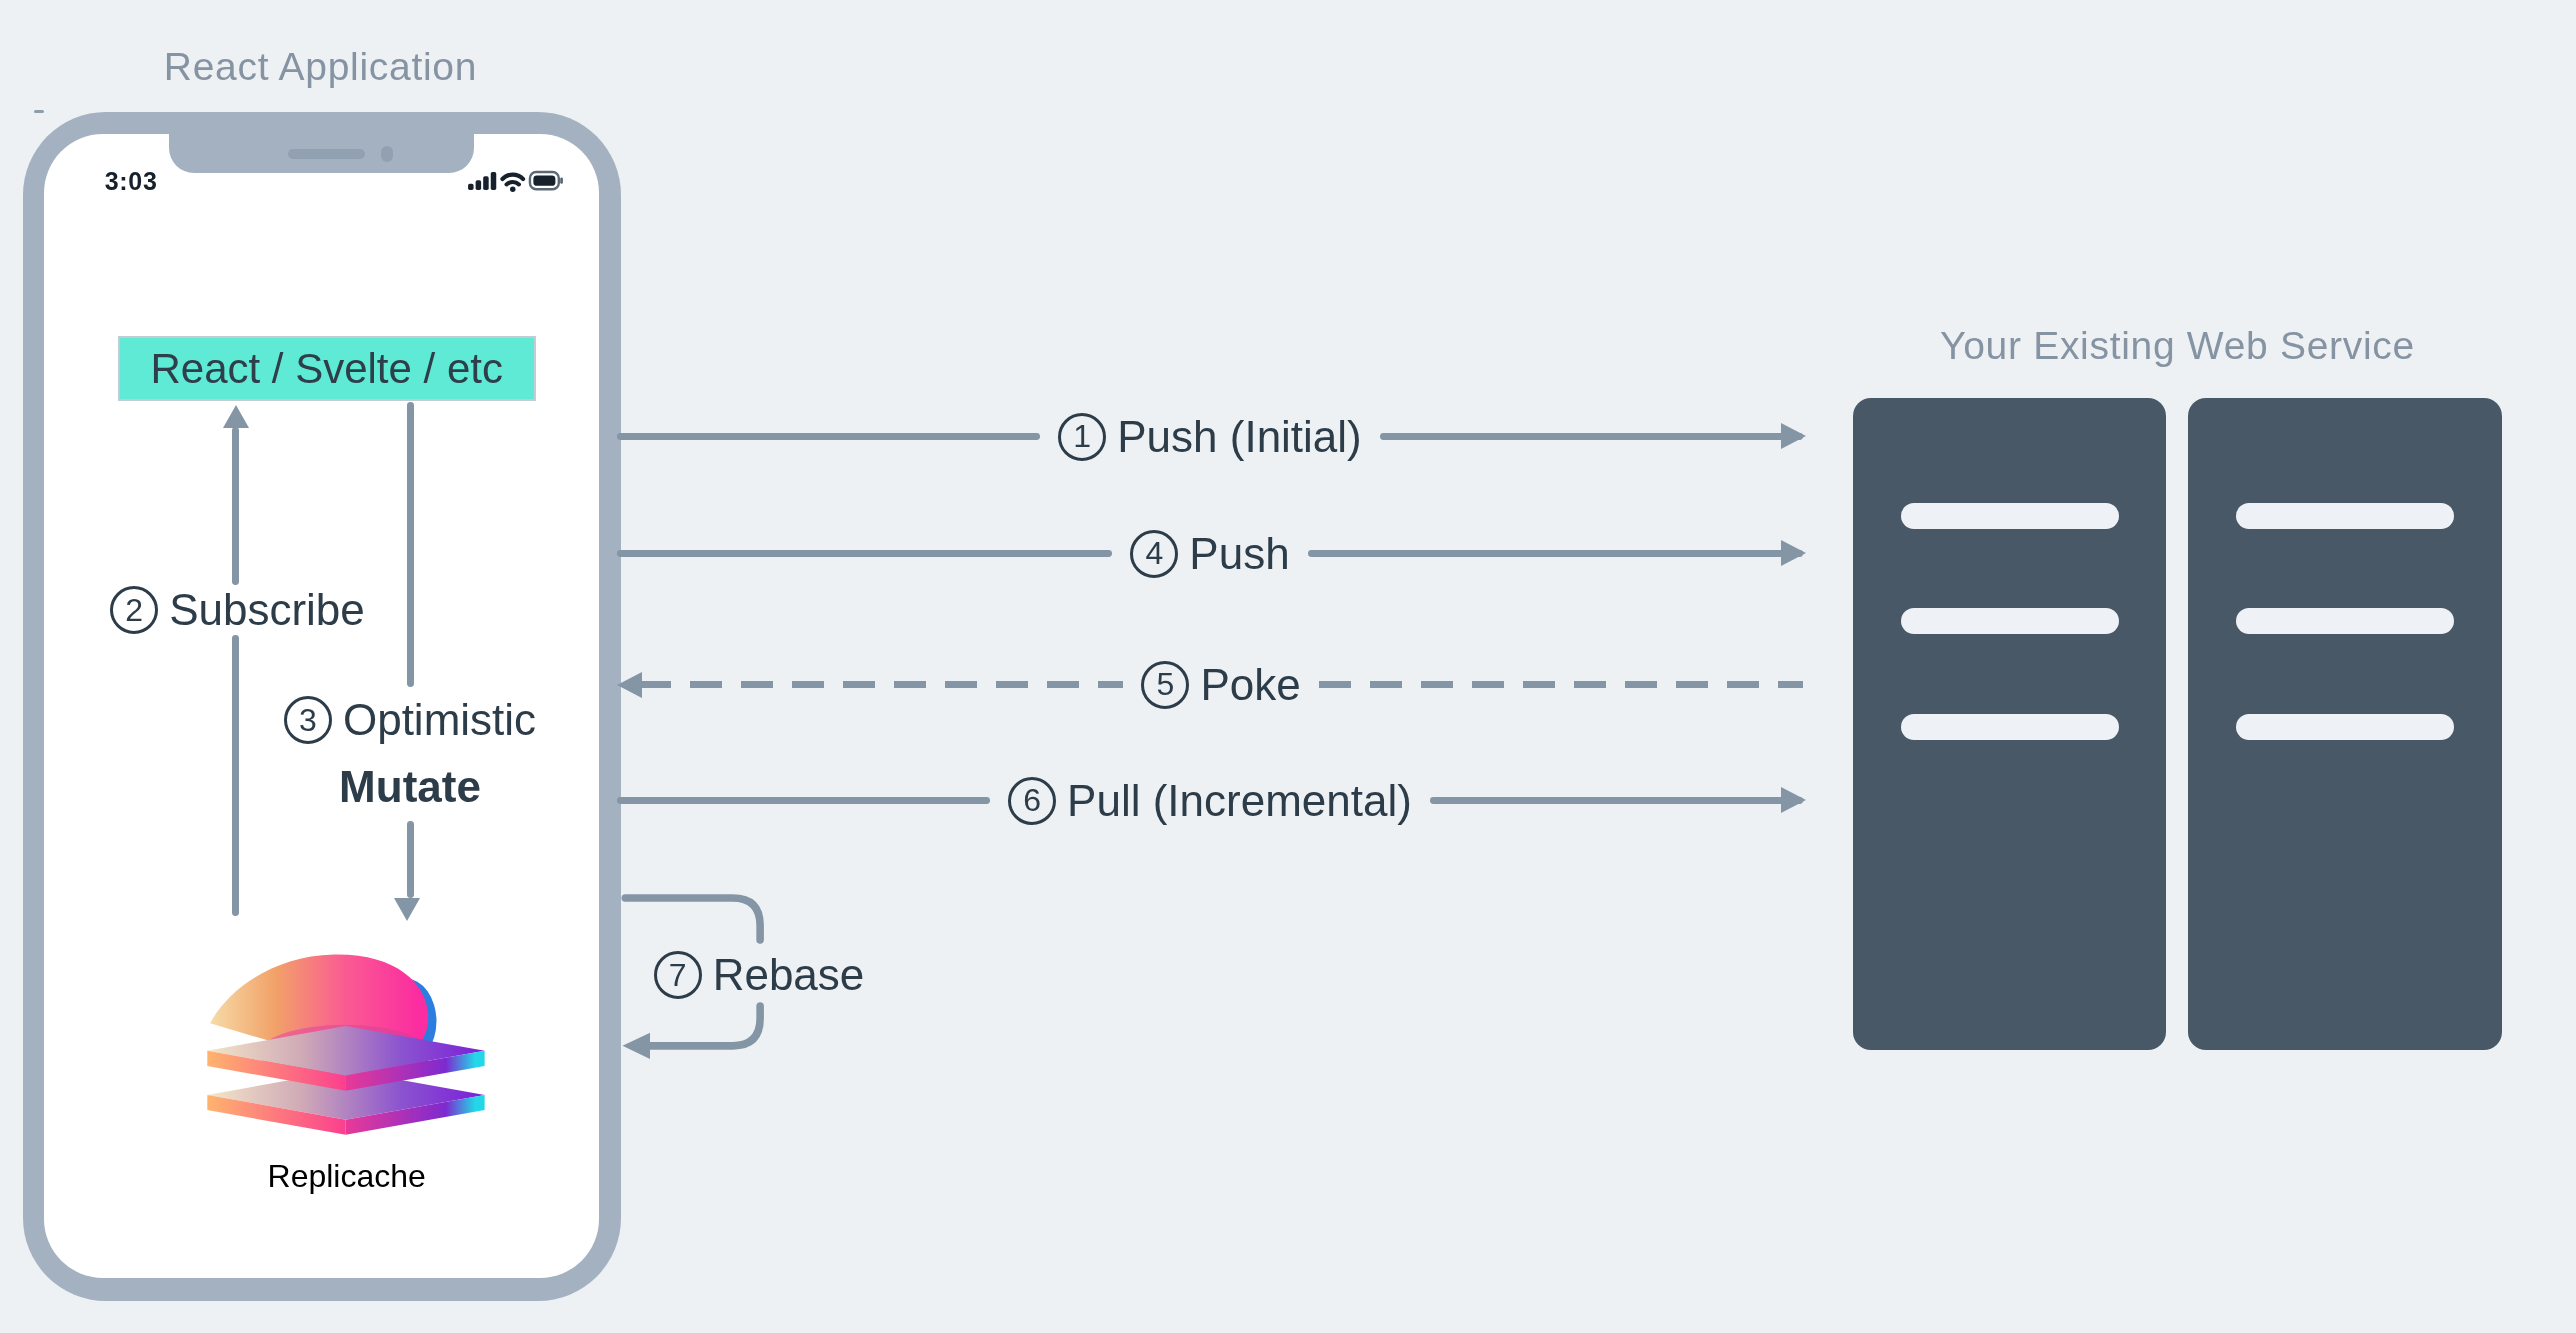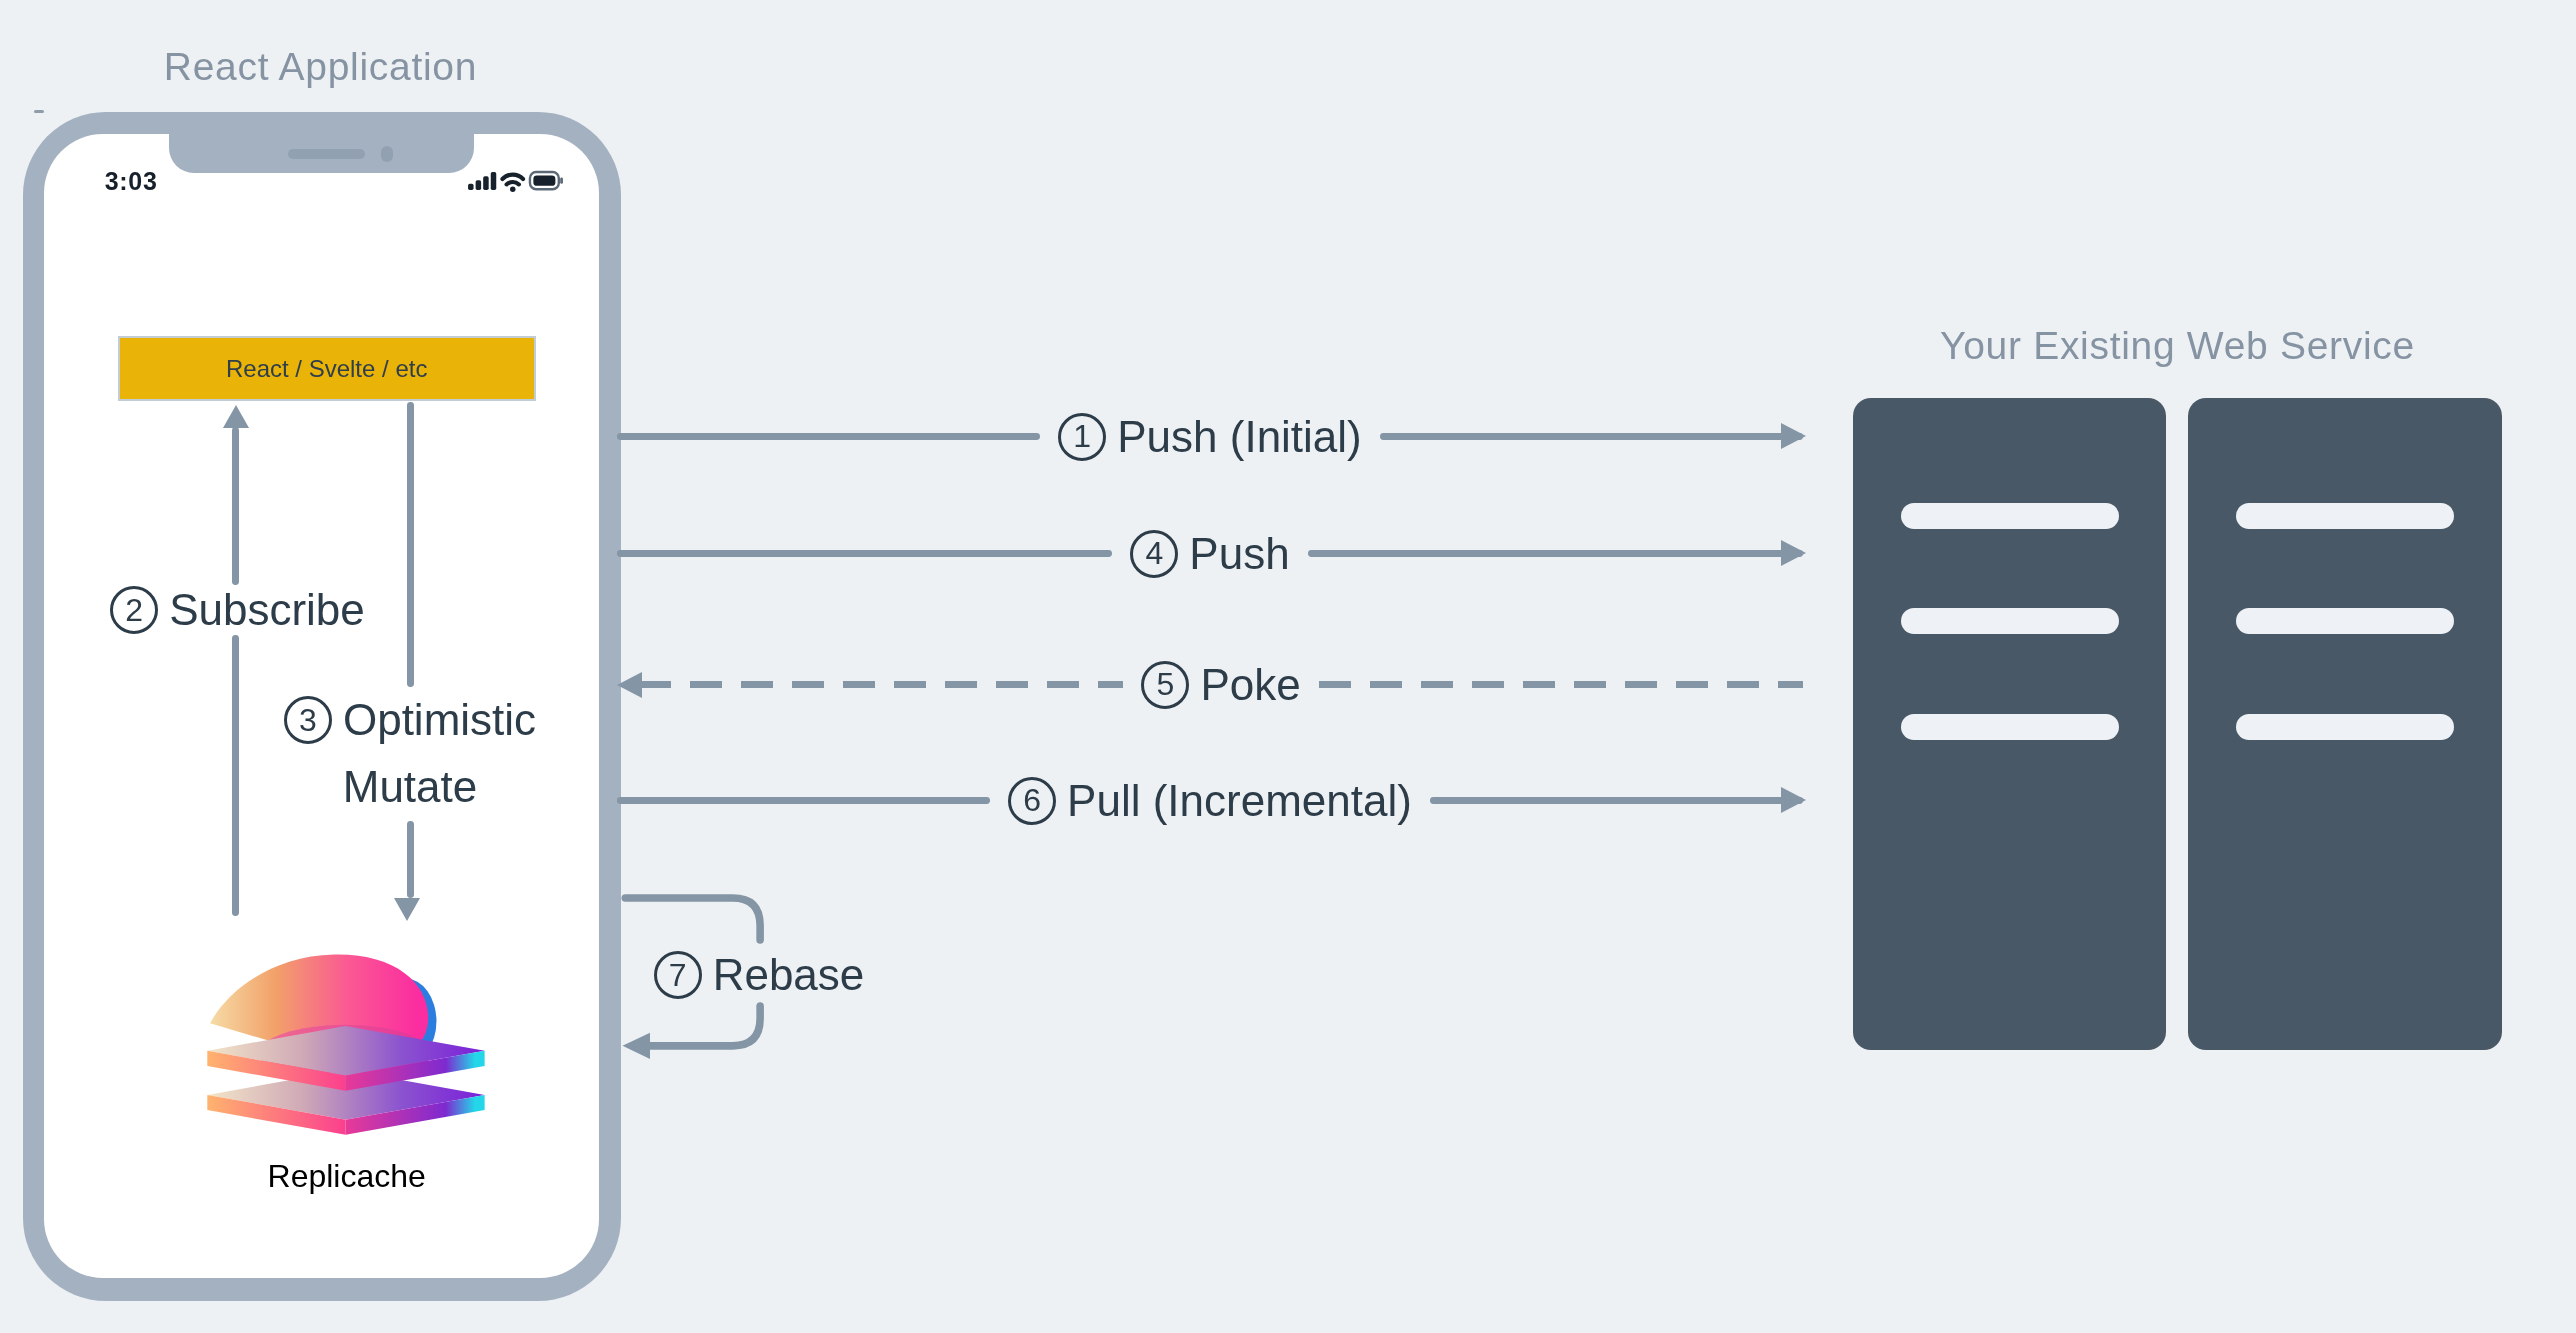--- a/index.html
+++ b/index.html
@@ -48,23 +48,23 @@
     background:#92a1b1;border-radius:6.9px;
   }
   .time{
     position:absolute;left:61px;top:33px;width:96px;
     font-size:25px;font-weight:bold;color:#16212c;letter-spacing:0.7px;
   }
   .status-icons{position:absolute;left:424px;top:36px;}
 
   .react-box{
     position:absolute;left:74px;top:202px;width:418px;height:65px;
-    background:#eab308;border:2.1px solid #c2ccd5;box-sizing:border-box;
+    background:#5eead4;border:2.1px solid #c2ccd5;box-sizing:border-box;
     display:flex;align-items:center;justify-content:center;
-    font-size:24px;color:#2e3e4b;white-space:nowrap;
+    font-size:42px;color:#2e3e4b;white-space:nowrap;
   }
 
   .logo-svg{position:absolute;left:155px;top:815px;}
   .logo-label{
     position:absolute;left:155px;top:1024px;width:296px;text-align:center;
     font-size:32px;color:#000000;
   }
 
   
   .vline{position:absolute;width:6.9px;background:#8495a5;border-radius:3.4px;}
@@ -216,21 +216,21 @@
   <div class="ah-down" style="left:394px;top:898px;"></div>
 
   <div class="int-label flow-label" style="left:72px;top:584px;width:331px;height:52px;">
     <span class="circ">2</span>
     <span>Subscribe</span>
   </div>
   <div class="int-label flow-label" style="left:238px;top:694px;width:344px;height:52px;">
     <span class="circ">3</span>
     <span>Optimistic</span>
   </div>
-  <div class="int-label flow-label" style="left:238px;top:761px;width:344px;height:52px;">
+  <div class="int-label flow-label" style="left:238px;top:761px;width:344px;height:52px;font-weight:bold;">
     <span>Mutate</span>
   </div>
 
   <div class="flow-row" style="top:409px;">
     <div class="seg"></div>
     <div class="flow-label">
       <span class="circ">1</span>
       <span>Push (Initial)</span>
     </div>
     <div class="seg">

